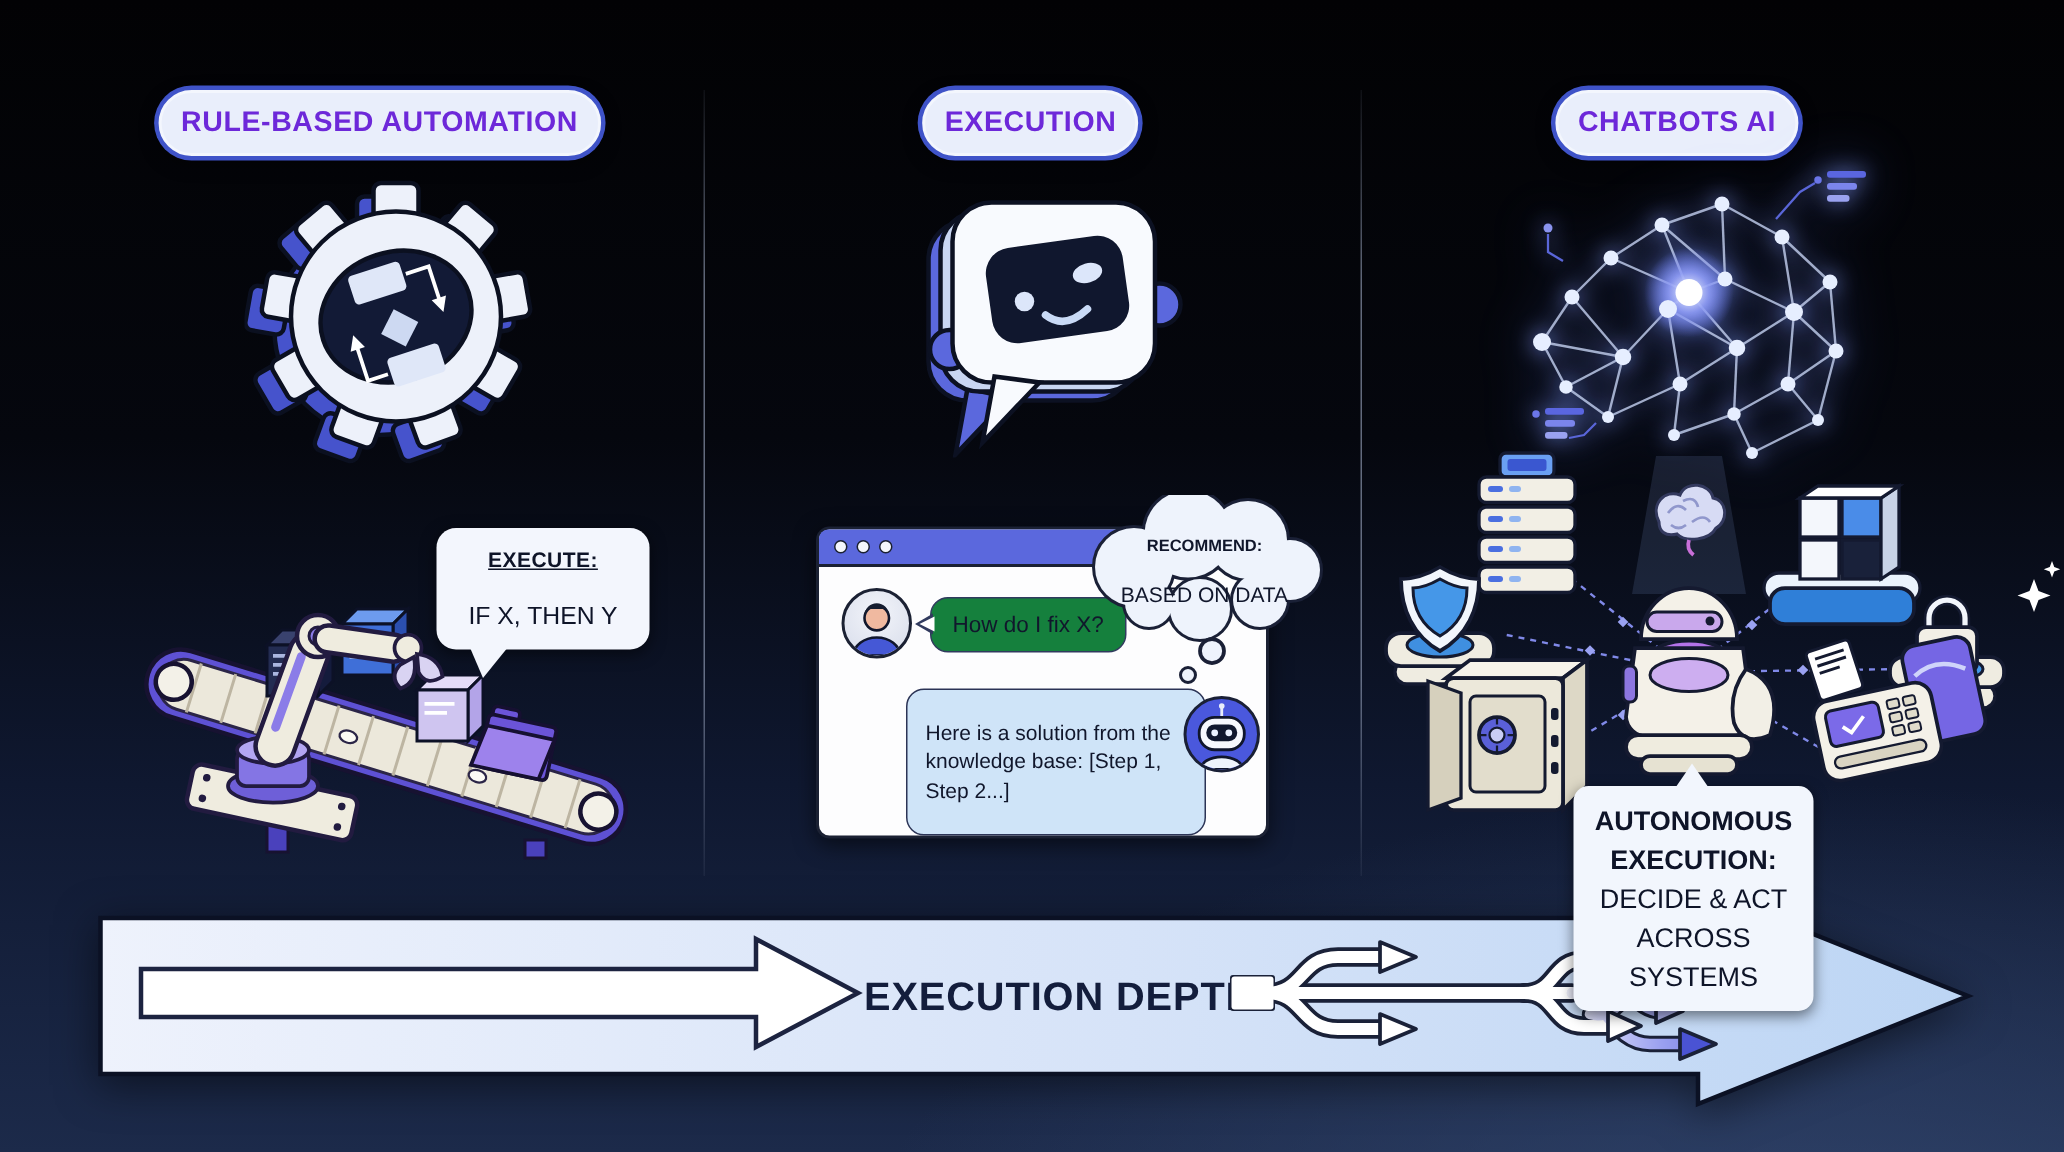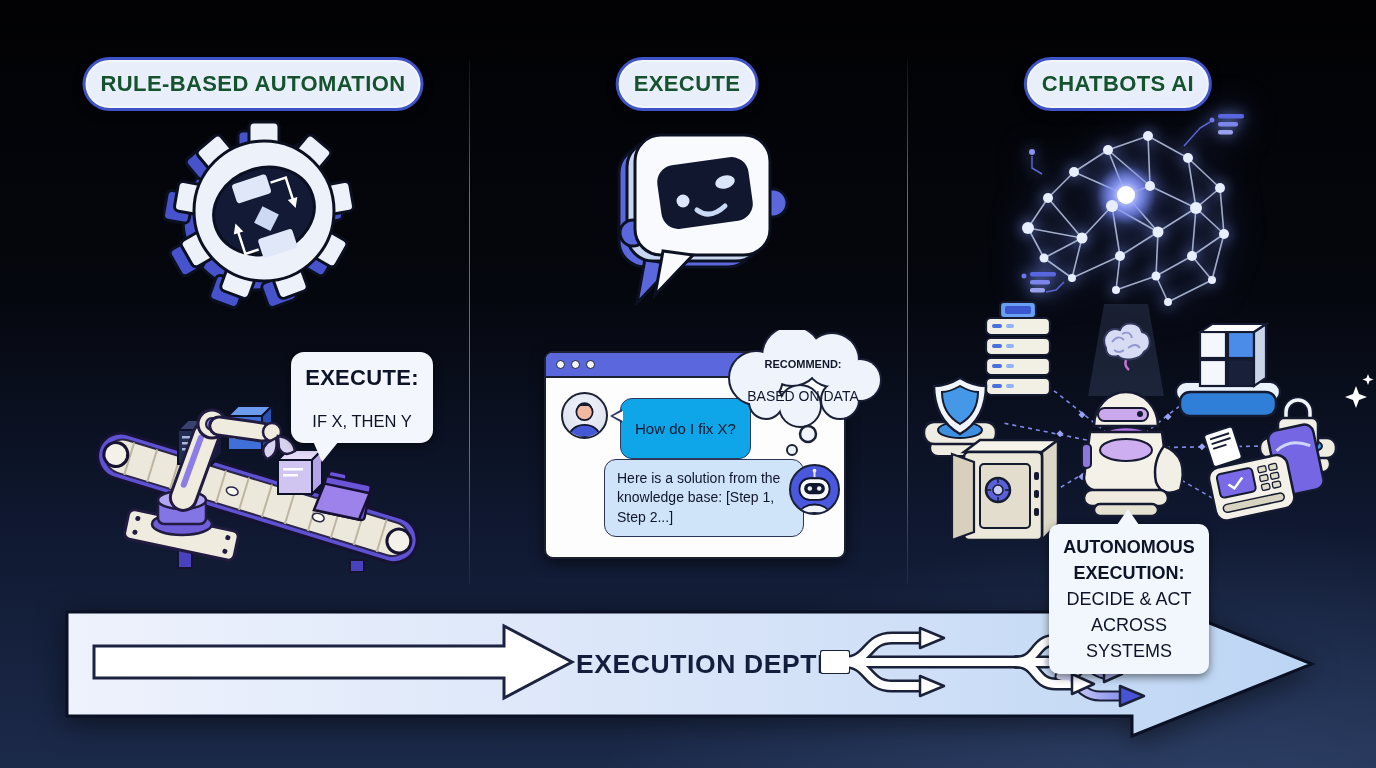--- a/index.html
+++ b/index.html
@@ -6,49 +6,49 @@
   *{box-sizing:border-box;}
   .canvas{position:relative;width:1376px;height:768px;overflow:hidden;
     font-family:"Liberation Sans",sans-serif;
     background:
       radial-gradient(1100px 640px at 88% 118%, #33476f 0%, rgba(51,71,111,0) 60%),
       linear-gradient(to bottom, #020204 0%, #05070e 38%, #0f1830 68%, #1c2a4a 100%);}
   
   .pill{position:absolute;top:60px;transform:translateX(-50%);
     background:#e9eefb;border:2px solid #f3f6fd;border-radius:999px;
     box-shadow:0 0 0 3px #3f53c8, 0 4px 12px rgba(0,0,0,.55);
-    padding:9px 13px;font-weight:bold;font-size:22px;color:#14532d;
+    padding:9px 13px;font-weight:bold;font-size:19px;color:#6d28d9;
     letter-spacing:.4px;white-space:nowrap;}
   .divider{position:absolute;top:60px;height:524px;width:1px;
     background:linear-gradient(to bottom, rgba(150,160,185,.08), rgba(160,172,198,.6) 25%, rgba(160,172,198,.6) 75%, rgba(150,160,185,.08));}
   .abs{position:absolute;}
   
   .bubble1{left:291px;top:352px;width:142px;background:#f3f6fd;border-radius:13px;
     padding:13px 8px 12px;text-align:center;color:#0e1428;
     box-shadow:0 3px 10px rgba(0,0,0,.5);}
-  .bubble1 .t{font-weight:bold;font-size:22px;letter-spacing:.3px;}
+  .bubble1 .t{font-weight:bold;font-size:14px;letter-spacing:.3px;text-decoration:underline;}
   .bubble1 .b{font-size:16.5px;margin-top:21px;}
   .tail-down{position:absolute;left:22px;bottom:-19px;width:0;height:0;
     border-left:9px solid transparent;border-right:17px solid transparent;border-top:21px solid #f3f6fd;}
   
   .chatwin{left:544px;top:351px;width:302px;height:208px;background:#fdfdfe;
     border:2px solid #1b2133;border-radius:9px;box-shadow:0 4px 14px rgba(0,0,0,.55);}
   .titlebar{height:25px;background:#5b68dd;border-radius:6px 6px 0 0;
     border-bottom:2px solid #1b2133;display:flex;align-items:center;padding-left:10px;gap:6px;}
   .dot{width:9px;height:9px;border-radius:50%;background:#f4f6fc;border:1.5px solid #1b2133;}
   .avatar{position:absolute;left:15px;top:39px;width:47px;height:47px;border-radius:50%;
     background:radial-gradient(circle at 50% 35%, #f2f4fa, #d7dcea);border:2px solid #1b2133;overflow:hidden;}
-  .ubbl{position:absolute;left:74px;top:45px;background:#0ea5e9;border:1.5px solid #313a5e;
-    border-radius:12px;padding:21px 14px;font-size:15px;color:#11172c;white-space:nowrap;}
+  .ubbl{position:absolute;left:74px;top:45px;background:#15803d;border:1.5px solid #313a5e;
+    border-radius:12px;padding:9px 14px;font-size:15px;color:#11172c;white-space:nowrap;}
   .ubbl:before{content:"";position:absolute;left:-11px;top:10px;border-top:7px solid transparent;
     border-bottom:7px solid transparent;border-right:12px solid #313a5e;}
   .ubbl:after{content:"";position:absolute;left:-8px;top:12px;border-top:5px solid transparent;
     border-bottom:5px solid transparent;border-right:10px solid #fff;}
   .bbbl{position:absolute;left:58px;top:106px;width:200px;background:#cfe4f8;border:1.5px solid #2c3456;
-    border-radius:12px;padding:9px 12px;font-size:14px;line-height:1.38;color:#10162b;}
+    border-radius:12px;padding:19px 12px;font-size:14px;line-height:1.38;color:#10162b;}
   .bbbl:after{content:"";position:absolute;right:-10px;top:10px;border-top:6px solid transparent;
     border-bottom:6px solid transparent;border-left:11px solid #2c3456;}
   .botav{position:absolute;left:243px;top:111px;width:51px;height:51px;border-radius:50%;
     background:#4a58dd;border:2px solid #1a2036;overflow:hidden;}
   
   .cloudwrap{left:722px;top:330px;width:162px;height:134px;z-index:5;}
   .cloudtext{position:absolute;left:10px;top:28px;width:142px;text-align:center;color:#10162b;}
   .cloudtext .t{font-weight:bold;font-size:11px;}
   .cloudtext .b{font-size:14px;margin-top:18px;}
   
@@ -63,21 +63,21 @@
 </style>
 </head>
 <body>
 
 <div class="canvas">
 
   <div class="divider" style="left:469px"></div>
   <div class="divider" style="left:907px"></div>
 
   <div class="pill" style="left:253px"><span>RULE-BASED AUTOMATION</span></div>
-  <div class="pill" style="left:687px"><span>EXECUTE</span></div>
+  <div class="pill" style="left:687px"><span>EXECUTION</span></div>
   <div class="pill" style="left:1118px"><span>CHATBOTS AI</span></div>
 
   <svg class="abs" style="left:163px;top:112px" width="202" height="198" viewBox="0 0 202 198">
     <g transform="translate(-11,9)" fill="#4653cc" stroke="#0b1020" stroke-width="3">
       <circle cx="101" cy="99" r="70"></circle>
       <rect x="86" y="10" width="30" height="26" rx="5" transform="rotate(0 101 99)"></rect>
       <rect x="86" y="10" width="30" height="26" rx="5" transform="rotate(40 101 99)"></rect>
       <rect x="86" y="10" width="30" height="26" rx="5" transform="rotate(80 101 99)"></rect>
       <rect x="86" y="10" width="30" height="26" rx="5" transform="rotate(120 101 99)"></rect>
       <rect x="86" y="10" width="30" height="26" rx="5" transform="rotate(160 101 99)"></rect>

